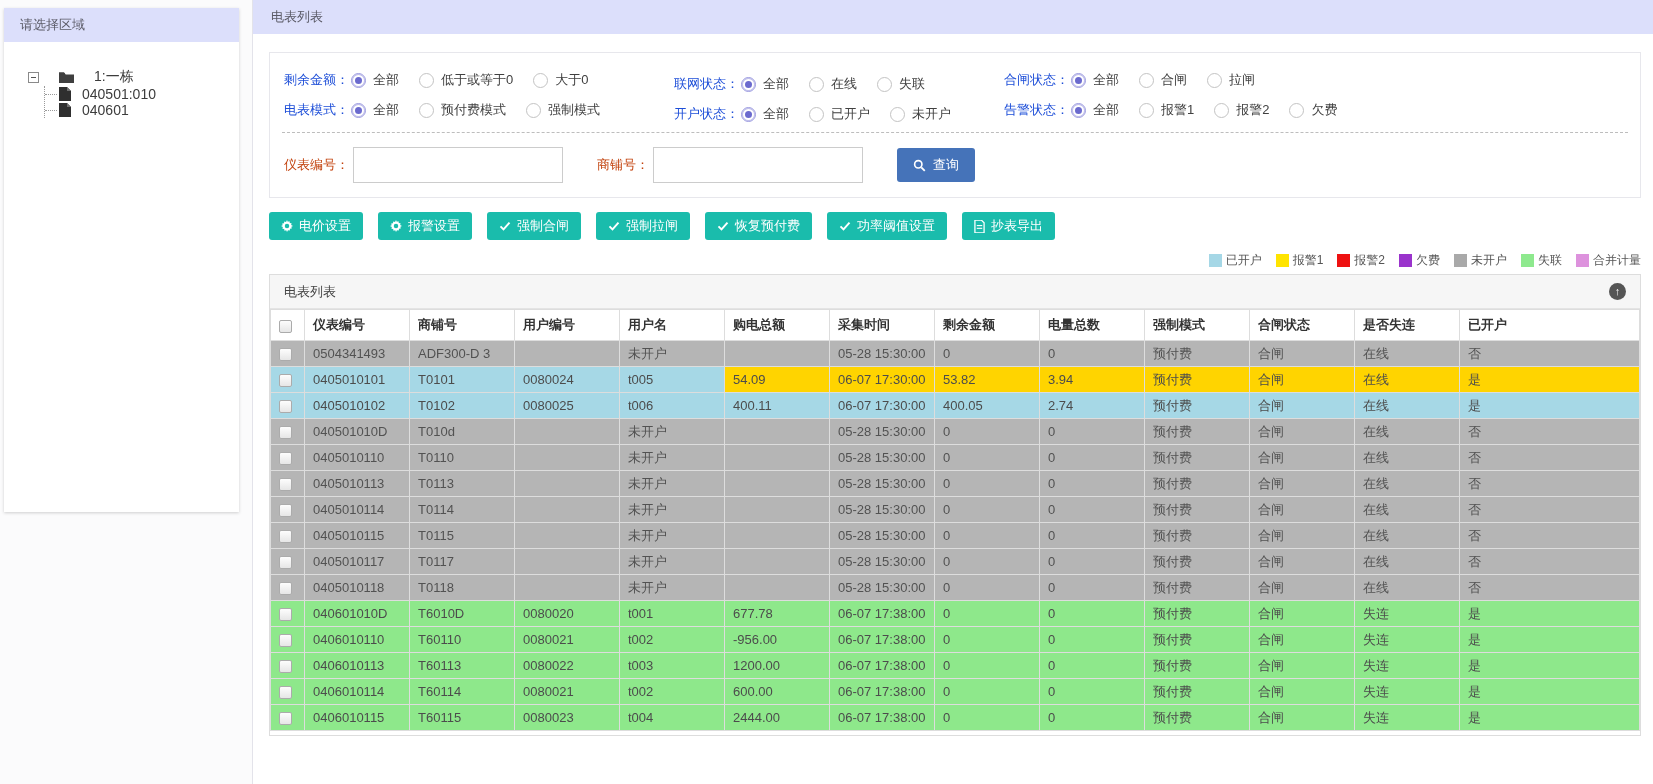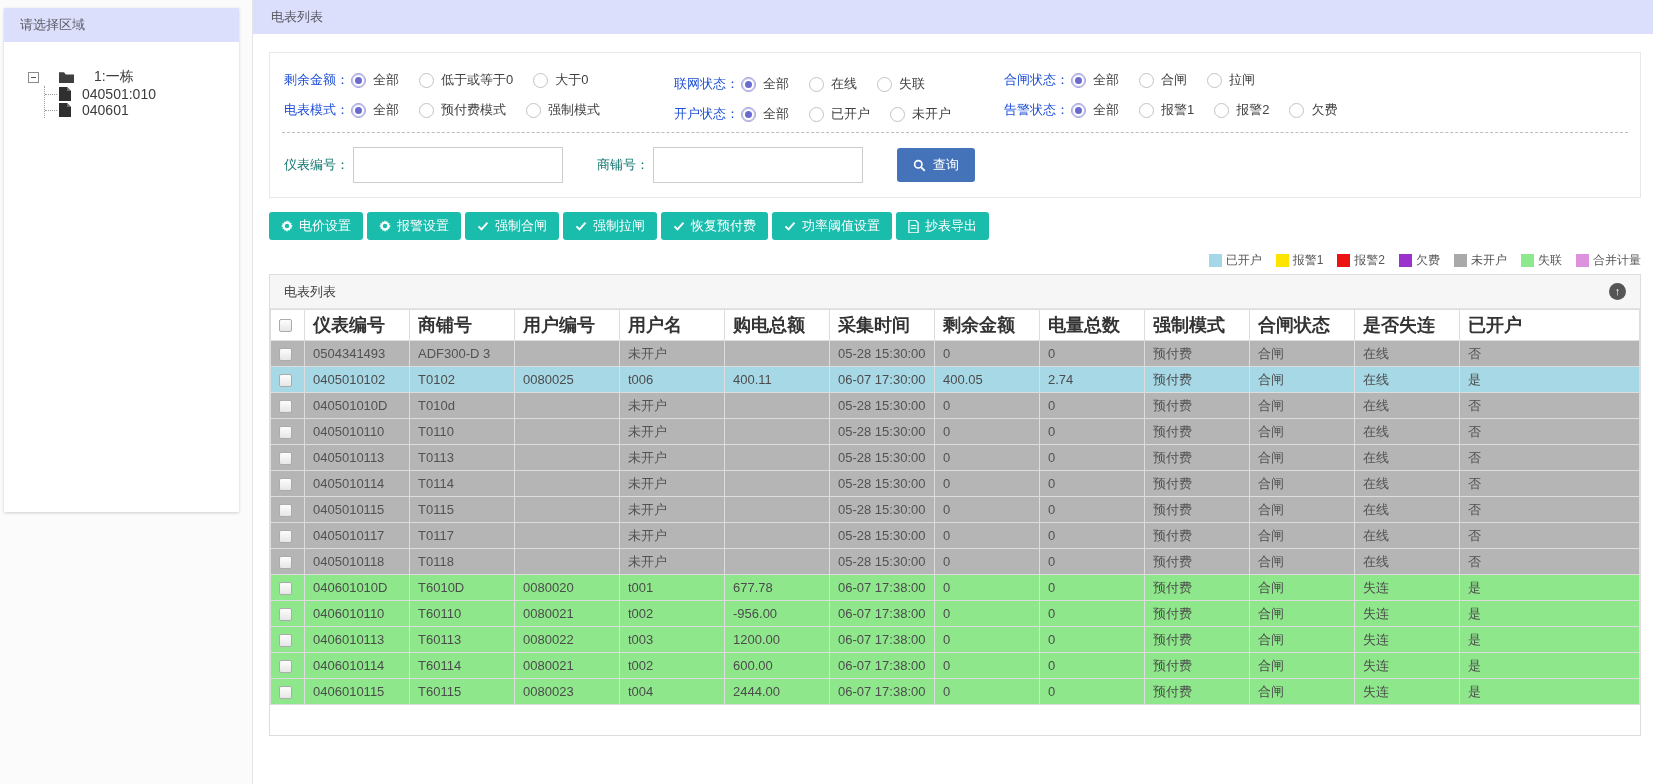--- a/index.html
+++ b/index.html
@@ -40,47 +40,47 @@
   .fgroup-label { color:#1d4ed8; margin-right:2px; }
   .fopt { display:flex; align-items:center; margin-right:20px; cursor:pointer; }
   .radio { width:15px; height:15px; border-radius:50%; border:1px solid #c3c3c3; background:#fff;
     display:inline-block; margin-right:7px; position:relative; }
   .radio.sel { border:1px solid #9a99e0; box-shadow:0 0 0 1px #bdbce9 inset; }
   .radio.sel::after { content:""; position:absolute; left:3px; top:3px; width:7px; height:7px;
     border-radius:50%; background:#6b6ace; }
   .fopt-label { color:#404040; }
   .dash-sep { border-bottom:1px dashed #bdbdbd; margin:7px 12px 0 12px; }
   .search-row { display:flex; align-items:center; padding:14px; }
-  .inp-label { color:#0f766e; margin-right:4px; }
+  .inp-label { color:#c2410c; margin-right:4px; }
   .txt-input { width:210px; height:36px; border:1px solid #ccc; background:#fff; padding:0 8px;
     font-size:13px; margin-right:34px; outline:none; }
   .btn-search { height:34px; background:#4573b9; color:#fff; border:none; border-radius:3px;
     padding:0 16px; font-size:13px; display:flex; align-items:center; gap:7px; cursor:pointer; }
 
   
-  .toolbar { margin-top:14px; display:flex; gap:4px; }
+  .toolbar { margin-top:14px; display:flex; gap:15px; }
   .btn-teal { height:28px; background:#1abcac; color:#fff; border:none; border-radius:3px;
     padding:0 12px; font-size:13px; display:flex; align-items:center; gap:6px; cursor:pointer; }
 
   
   .legend { margin-top:12px; display:flex; justify-content:flex-end; align-items:center; gap:14px;
     font-size:12px; color:#555; height:16px; }
   .legend-item { display:flex; align-items:center; gap:4px; }
   .swatch { width:13px; height:13px; display:inline-block; }
 
   
   .table-panel { margin-top:6px; border:1px solid #ddd; height:462px; overflow:hidden; background:#fff; }
   .table-panel-hdr { height:34px; background:#f6f6f6; border-bottom:1px solid #e4e4e4;
     display:flex; align-items:center; justify-content:space-between; padding:0 14px; color:#444; }
   .collapse-btn { width:17px; height:17px; border-radius:50%; background:#555; color:#fff;
     display:flex; align-items:center; justify-content:center; font-size:11px; font-weight:bold;
     cursor:pointer; line-height:1; }
   table { width:100%; border-collapse:collapse; table-layout:fixed; }
   th, td { border:1px solid #ddd; padding:0 8px; text-align:left; overflow:hidden; white-space:nowrap; }
-  th { height:31px; font-weight:bold; color:#333; background:#fff; font-size:18px; }
+  th { height:31px; font-weight:bold; color:#333; background:#fff; font-size:13px; }
   td { height:26px; color:#4c4c4c; font-size:13px; }
   .cb { width:13px; height:13px; border:1px solid #ababab; border-radius:2px; display:inline-block;
     background:linear-gradient(#fdfdfd,#e6e6e6); vertical-align:middle; cursor:pointer; }
   tr.r-gray td { background:#b5b5b5; color:#525252; }
   tr.r-blue td { background:#a6d8e6; }
   tr.r-green td { background:#8ee88b; }
   td.c-blue { background:#a6d8e6; }
   td.c-yellow { background:#ffd400; }
 
   
@@ -398,20 +398,35 @@
                 <td>未开户</td>
                 <td></td>
                 <td>05-28 15:30:00</td>
                 <td>0</td>
                 <td>0</td>
                 <td>预付费</td>
                 <td>合闸</td>
                 <td>在线</td>
                 <td>否</td>
               </tr>
+              <tr>
+                <td class="c-blue"><span class="cb"></span></td>
+                <td class="c-blue">0405010101</td>
+                <td class="c-blue">T0101</td>
+                <td class="c-blue">0080024</td>
+                <td class="c-blue">t005</td>
+                <td class="c-yellow">54.09</td>
+                <td class="c-yellow">06-07 17:30:00</td>
+                <td class="c-yellow">53.82</td>
+                <td class="c-yellow">3.94</td>
+                <td class="c-yellow">预付费</td>
+                <td class="c-yellow">合闸</td>
+                <td class="c-yellow">在线</td>
+                <td class="c-yellow">是</td>
+              </tr>
               <tr class="r-blue">
                 <td><span class="cb"></span></td>
                 <td>0405010102</td>
                 <td>T0102</td>
                 <td>0080025</td>
                 <td>t006</td>
                 <td>400.11</td>
                 <td>06-07 17:30:00</td>
                 <td>400.05</td>
                 <td>2.74</td>

